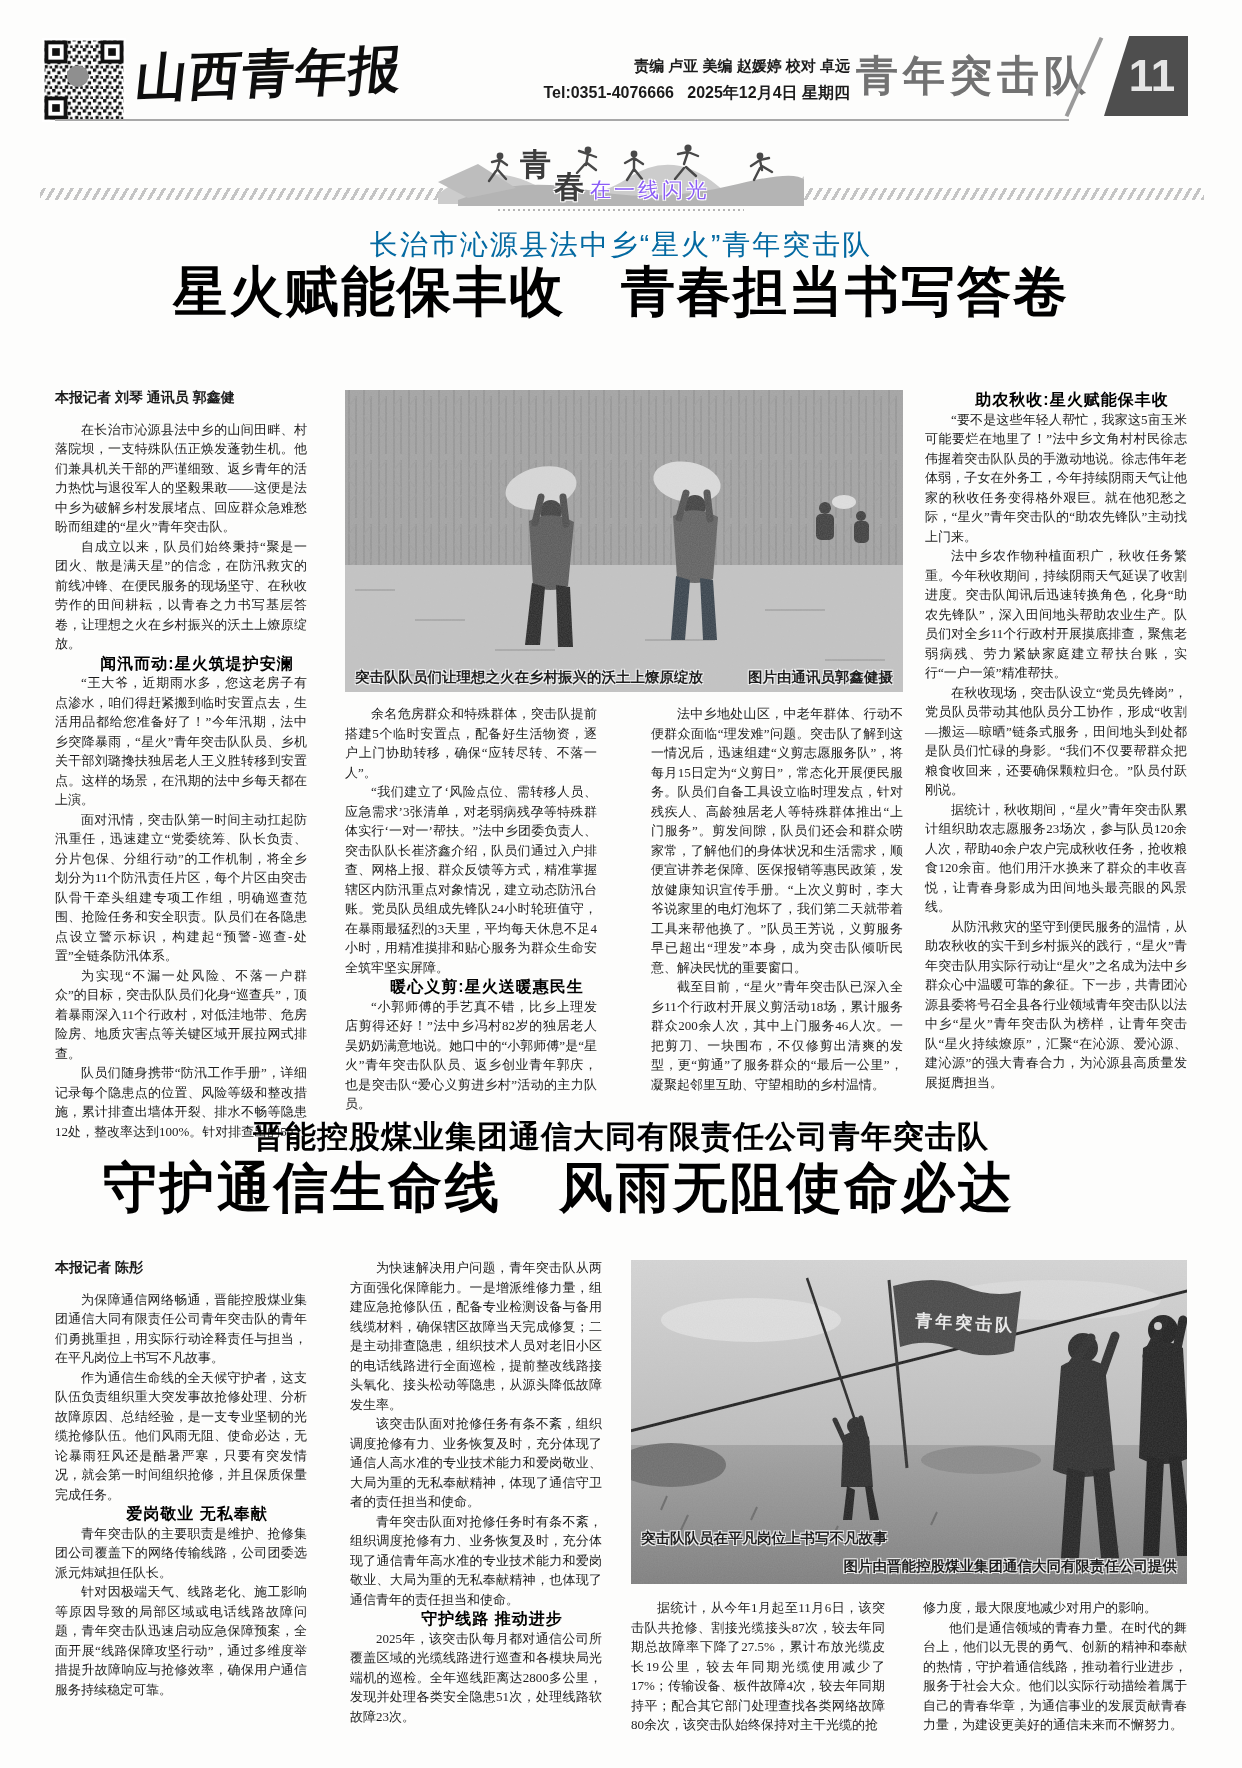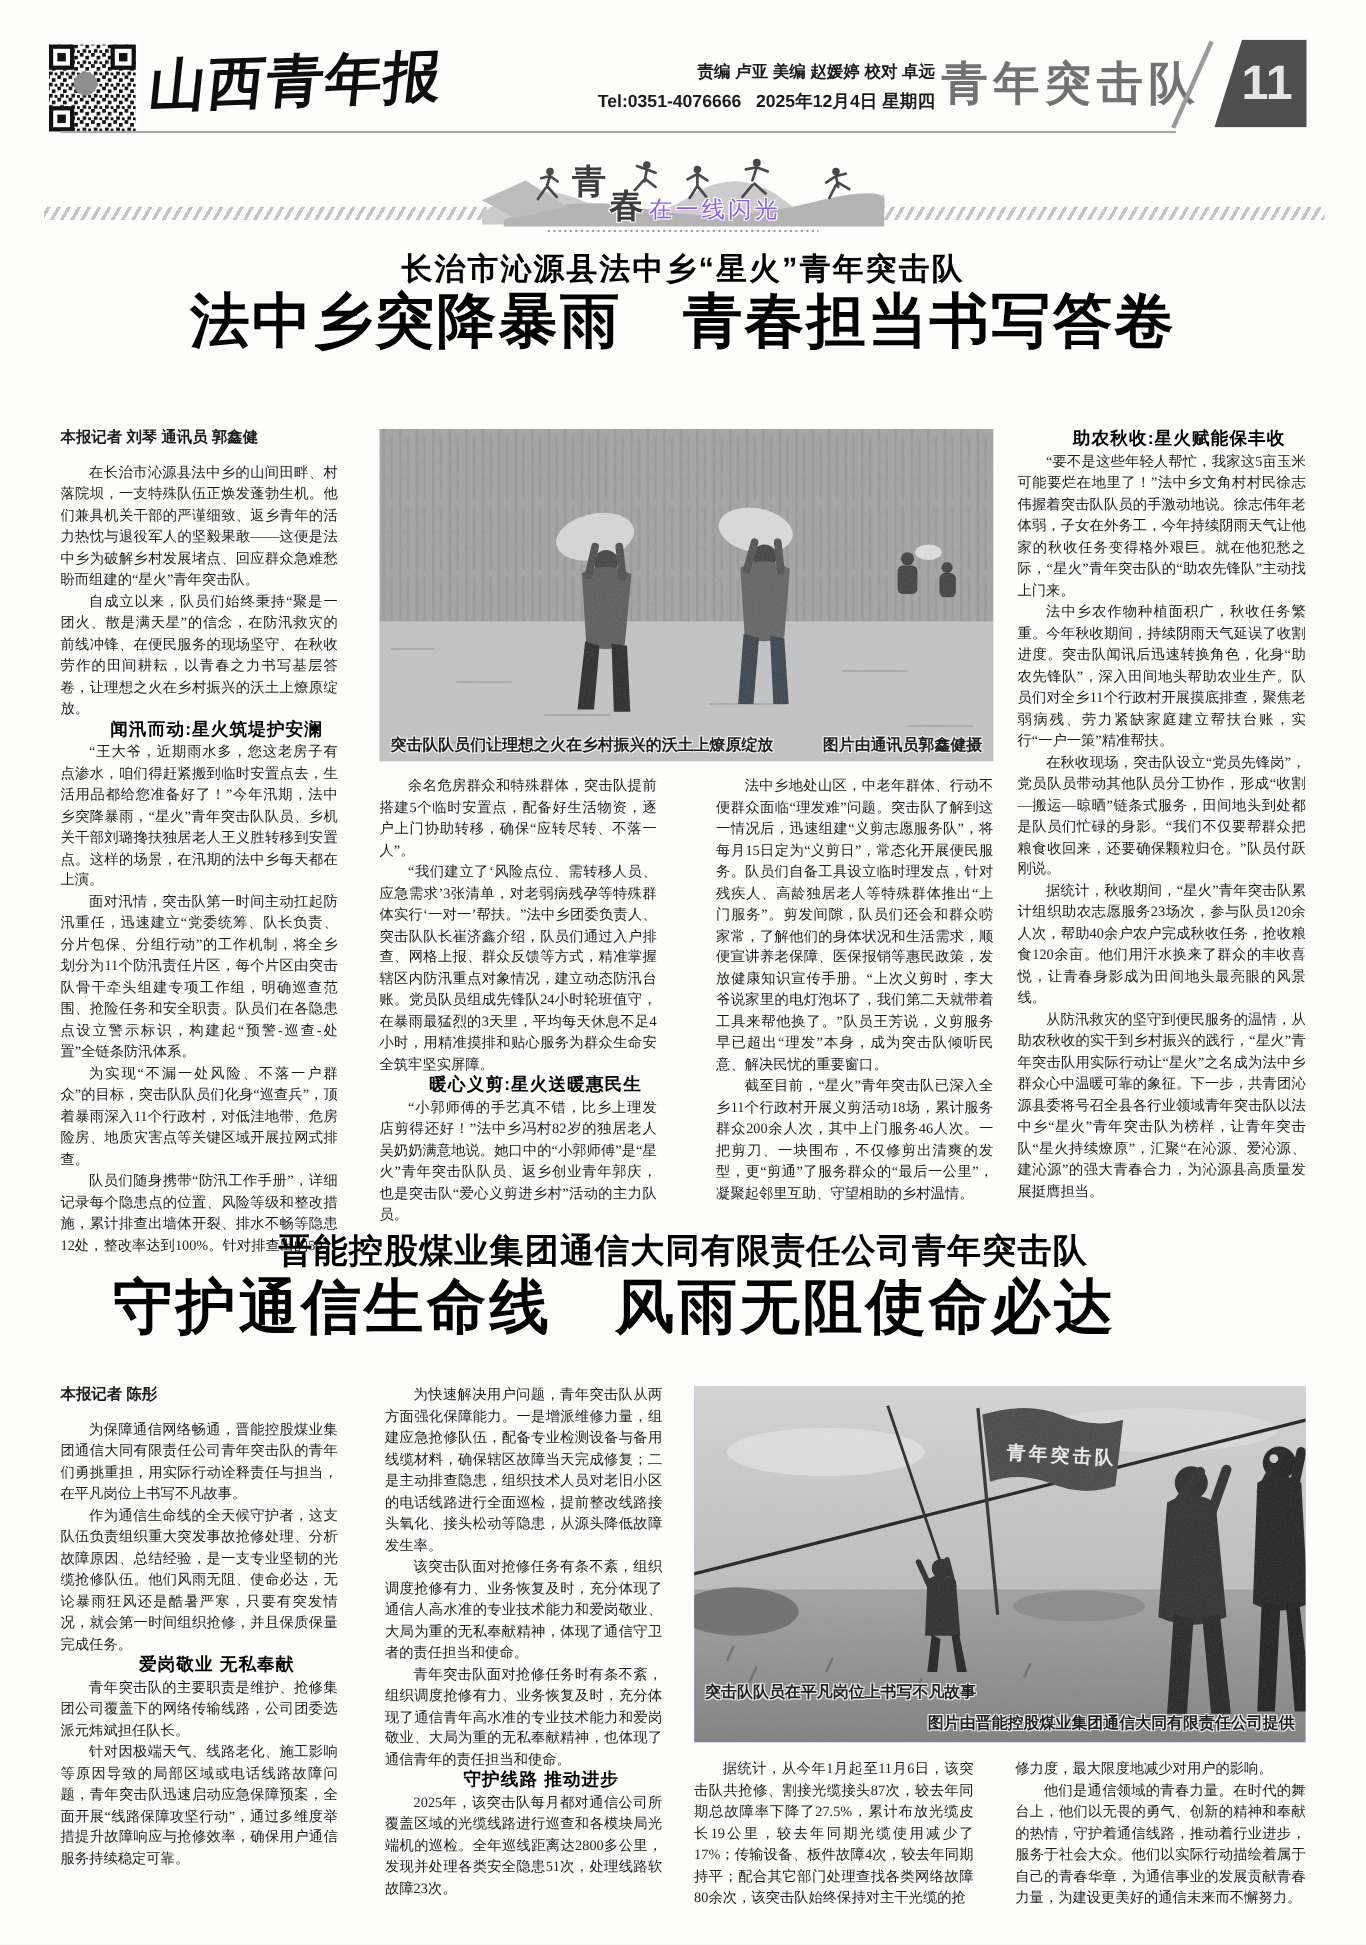--- a/index.html
+++ b/index.html
@@ -30,21 +30,21 @@
   .banner{left:438px;top:142px;width:366px;height:72px;}
   .banner svg{position:absolute;left:0;top:0;}
   .bt1{position:absolute;left:82px;top:2px;font-size:31px;font-weight:900;color:#3c3c3c;
        text-shadow:1px 1px 0 #fff,-1px -1px 0 #fff,1px -1px 0 #fff,-1px 1px 0 #fff;}
   .bt2{position:absolute;left:116px;top:24px;font-size:31px;font-weight:900;color:#3c3c3c;
        text-shadow:1px 1px 0 #fff,-1px -1px 0 #fff,1px -1px 0 #fff,-1px 1px 0 #fff;}
   .bt3{position:absolute;left:152px;top:34px;font-size:21px;font-weight:400;letter-spacing:3px;color:#8b5cf6;
        text-shadow:1px 1px 0 #fff,-1px -1px 0 #fff,1px -1px 0 #fff,-1px 1px 0 #fff;}
 
   
-  .kicker1{left:0;top:226px;width:1242px;text-align:center;font-size:28px;font-weight:700;letter-spacing:2px;color:#000000;}
+  .kicker1{left:0;top:226px;width:1242px;text-align:center;font-size:28px;font-weight:400;letter-spacing:2px;color:#0369a1;}
   .head1{left:0;top:256px;width:1242px;text-align:center;font-size:54px;font-weight:900;letter-spacing:2px;color:#000;}
   .kicker2{left:0;top:1116px;width:1242px;text-align:center;font-size:31px;font-weight:700;letter-spacing:1px;color:#000;}
   .head2{left:0;top:1152px;width:1118px;text-align:center;font-size:54px;font-weight:900;letter-spacing:3px;color:#000;}
 
   
   .col{font-size:13px;line-height:19.5px;text-align:justify;color:#1c1c1c;}
   .col p{margin:0;text-indent:2em;}
   .byline{font-family:"Liberation Sans","DejaVu Sans",sans-serif;font-weight:bold;font-size:14px;
           text-indent:0 !important;margin:0 0 12px 0 !important;}
   .sub{font-family:"Liberation Sans","DejaVu Sans",sans-serif;font-weight:bold;font-size:16px;
@@ -52,21 +52,21 @@
   .a1c1{left:55px;top:388px;width:252px;}
   .a1c2{left:345px;top:704px;width:252px;}
   .a1c3{left:651px;top:704px;width:252px;}
   .a1c4{left:925px;top:388px;width:262px;}
   .a2c1{left:55px;top:1258px;width:252px;}
   .a2c2{left:350px;top:1258px;width:252px;}
   .a2cA{left:631px;top:1598px;width:254px;}
   .a2cB{left:923px;top:1598px;width:264px;}
 
   
-  .photo{overflow:hidden;background:#c4b5fd;}
+  .photo{overflow:hidden;background:#fca5a5;}
   .photo1{left:345px;top:390px;width:558px;height:302px;}
   .photo2{left:631px;top:1260px;width:556px;height:324px;}
   .cap{position:absolute;left:0;right:0;bottom:5px;padding:0 10px;display:flex;justify-content:space-between;
        font-family:"Liberation Sans","DejaVu Sans",sans-serif;font-size:14.5px;font-weight:bold;color:#1f1f1f;
        text-shadow:1px 1px 0 #f2f2f2,-1px -1px 0 #f2f2f2,1px -1px 0 #f2f2f2,-1px 1px 0 #f2f2f2;}
   .cap2a{position:absolute;left:10px;bottom:36px;font-family:"Liberation Sans","DejaVu Sans",sans-serif;
          font-size:14.5px;font-weight:bold;color:#1f1f1f;
          text-shadow:1px 1px 0 #eee,-1px -1px 0 #eee,1px -1px 0 #eee,-1px 1px 0 #eee;}
   .cap2b{position:absolute;right:10px;bottom:8px;font-family:"Liberation Sans","DejaVu Sans",sans-serif;
          font-size:14.5px;font-weight:bold;color:#1f1f1f;
@@ -152,21 +152,21 @@
           </g>
       </g>
       <line x1="60" y1="68" x2="306" y2="68" stroke="#9d9d9d" stroke-width="1.6" stroke-dasharray="2 3"></line>
     </svg>
     <span class="bt1">青</span>
     <span class="bt2">春</span>
     <span class="bt3">在一线闪光</span>
   </div>
 
   <div class="abs kicker1 sans">长治市沁源县法中乡“星火”青年突击队</div>
-  <div class="abs head1 sans">法中乡突降暴雨　青春担当书写答卷</div>
+  <div class="abs head1 sans">星火赋能保丰收　青春担当书写答卷</div>
 
   <div class="abs col a1c1">
     <p class="byline">本报记者 刘琴 通讯员 郭鑫健</p>
     <p>在长治市沁源县法中乡的山间田畔、村落院坝，一支特殊队伍正焕发蓬勃生机。他们兼具机关干部的严谨细致、返乡青年的活力热忱与退役军人的坚毅果敢——这便是法中乡为破解乡村发展堵点、回应群众急难愁盼而组建的“星火”青年突击队。</p>
     <p>自成立以来，队员们始终秉持“聚是一团火、散是满天星”的信念，在防汛救灾的前线冲锋、在便民服务的现场坚守、在秋收劳作的田间耕耘，以青春之力书写基层答卷，让理想之火在乡村振兴的沃土上燎原绽放。</p>
     <p class="sub">闻汛而动:星火筑堤护安澜</p>
     <p>“王大爷，近期雨水多，您这老房子有点渗水，咱们得赶紧搬到临时安置点去，生活用品都给您准备好了！”今年汛期，法中乡突降暴雨，“星火”青年突击队队员、乡机关干部刘璐搀扶独居老人王义胜转移到安置点。这样的场景，在汛期的法中乡每天都在上演。</p>
     <p>面对汛情，突击队第一时间主动扛起防汛重任，迅速建立“党委统筹、队长负责、分片包保、分组行动”的工作机制，将全乡划分为11个防汛责任片区，每个片区由突击队骨干牵头组建专项工作组，明确巡查范围、抢险任务和安全职责。队员们在各隐患点设立警示标识，构建起“预警-巡查-处置”全链条防汛体系。</p>
     <p>为实现“不漏一处风险、不落一户群众”的目标，突击队队员们化身“巡查兵”，顶着暴雨深入11个行政村，对低洼地带、危房险房、地质灾害点等关键区域开展拉网式排查。</p>
     <p>队员们随身携带“防汛工作手册”，详细记录每个隐患点的位置、风险等级和整改措施，累计排查出墙体开裂、排水不畅等隐患12处，整改率达到100%。针对排查出的50</p>

